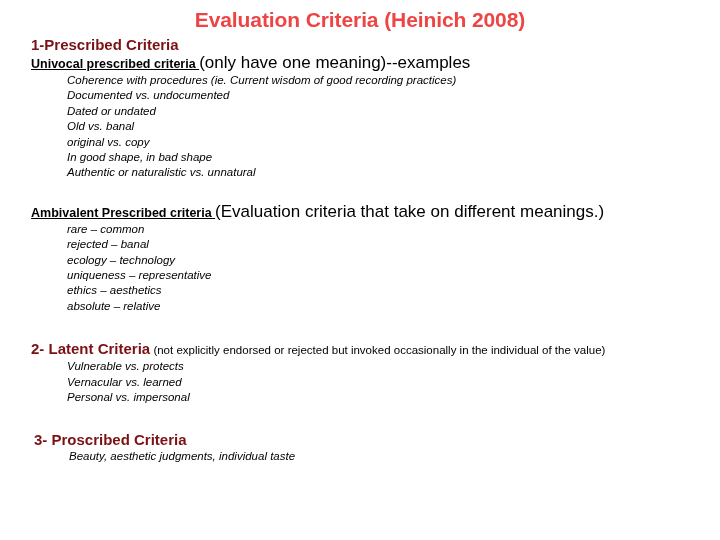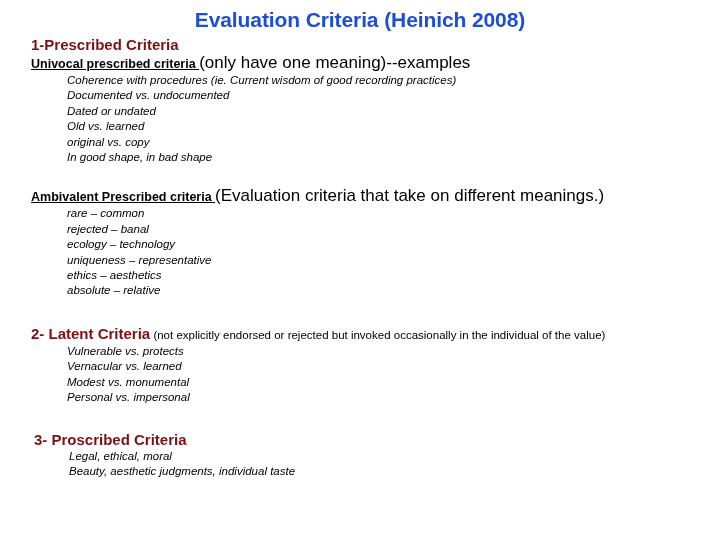--- a/index.html
+++ b/index.html
@@ -23,21 +23,21 @@
 
   
   .slide-title {
     position: absolute;
     left: 0;
     top: 8px;
     width: 720px;
     text-align: center;
     font-size: 21px;
     font-weight: bold;
-    color: #1d4ed8;
+    color: #ef4444;
     letter-spacing: -0.1px;
   }
 
   
   .body {
     position: absolute;
     left: 31px;
     top: 36px;
     width: 680px;
   }
@@ -118,23 +118,24 @@
     <div class="sec-head">1-Prescribed Criteria</div>
 
     <div class="sub-head">
       <span class="label">Univocal prescribed criteria </span><span class="paren">(only have one meaning)--examples</span>
     </div>
 
     <ul class="items">
       <li>Coherence with procedures (ie. Current wisdom of good recording practices)</li>
       <li>Documented vs. undocumented</li>
       <li>Dated or undated</li>
-      <li>Old vs. learned</li>
+      <li>Old vs. banal</li>
       <li>original vs. copy</li>
       <li>In good shape, in bad shape</li>
+      <li>Authentic or naturalistic vs. unnatural</li>
     </ul>
 
     <div class="sub-head ambivalent">
       <span class="label">Ambivalent Prescribed criteria </span><span class="paren">(Evaluation criteria that take on different meanings.)</span>
     </div>
 
     <ul class="items">
       <li>rare – common</li>
       <li>rejected – banal</li>
       <li>ecology – technology</li>
@@ -143,25 +144,23 @@
       <li>absolute – relative</li>
     </ul>
 
     <div class="sec-head latent">
       <span>2- Latent Criteria</span><span class="paren"> (not explicitly endorsed or rejected but invoked occasionally in the individual of the value)</span>
     </div>
 
     <ul class="items latent-items">
       <li>Vulnerable vs. protects</li>
       <li>Vernacular vs. learned</li>
-      <li>Modest vs. monumental</li>
       <li>Personal vs. impersonal</li>
     </ul>
 
     <div class="sec-head proscribed">3- Proscribed Criteria</div>
 
     <ul class="items proscribed-items">
-      <li>Legal, ethical, moral</li>
       <li>Beauty, aesthetic judgments, individual taste</li>
     </ul>
 
   </div>
 </div>
 
 </body></html>

